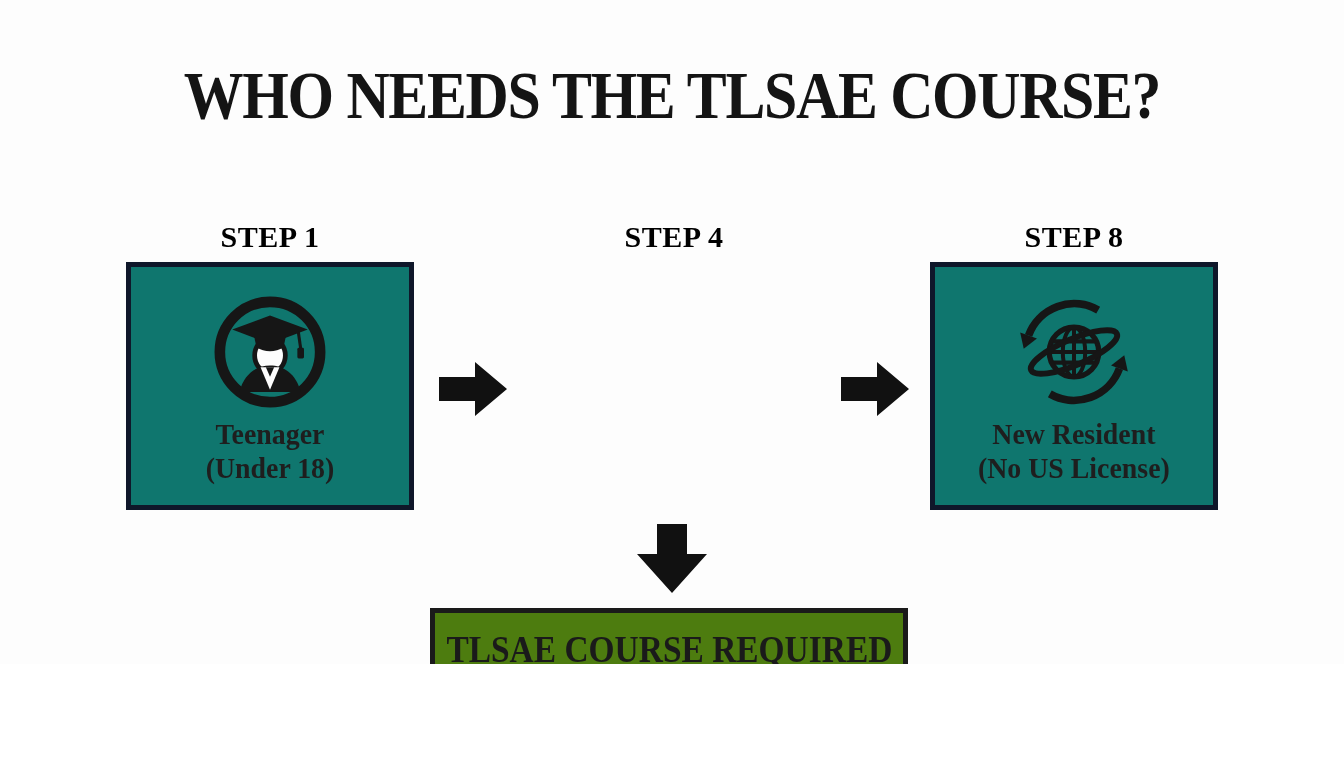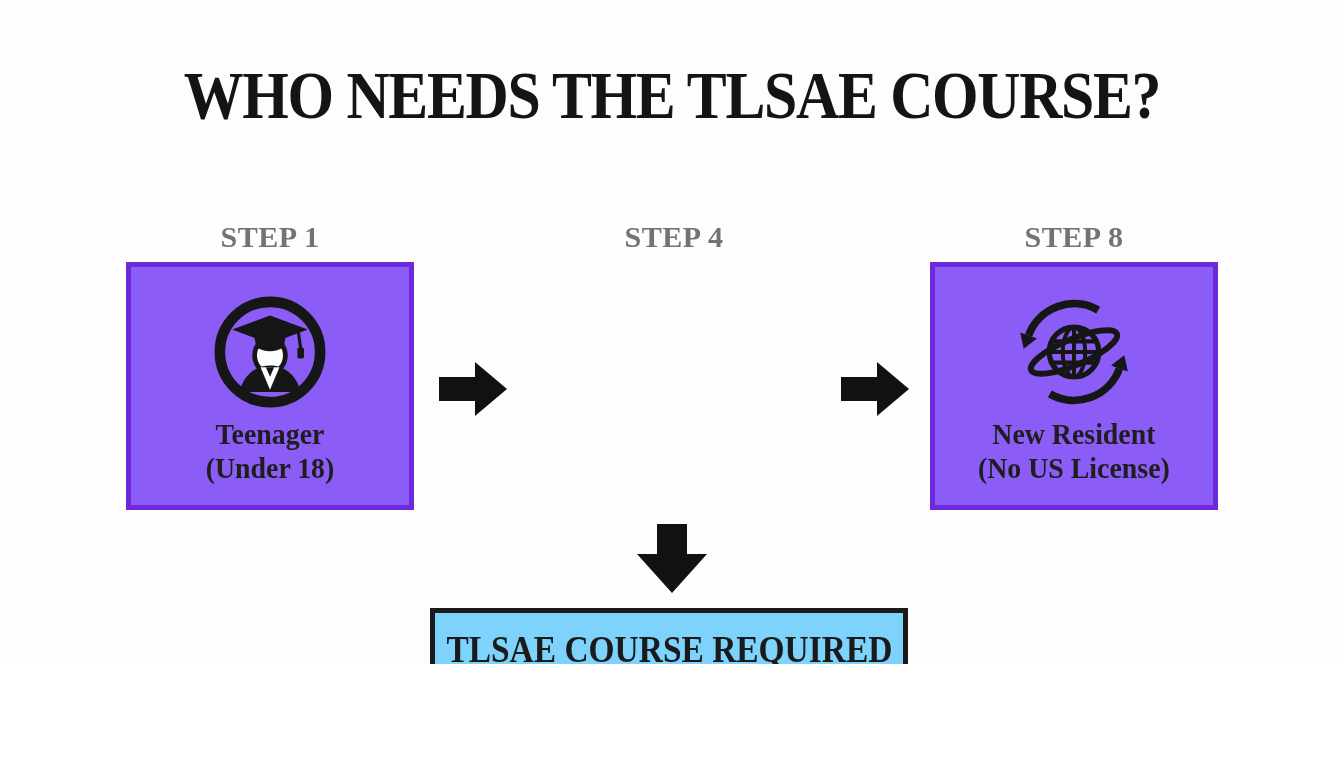--- a/index.html
+++ b/index.html
@@ -36,27 +36,27 @@
   .step-1 { left: 126px; }
   .step-2 { left: 530px; }
   .step-3 { left: 930px; }
   .step-label {
     font-size: 30px;
     font-weight: bold;
     letter-spacing: 0.5px;
     height: 34px;
     line-height: 34px;
     margin-bottom: 8px;
-    color: #737373;
+    color: #000000;
   }
   .step-box {
     box-sizing: border-box;
     height: 248px;
-    border: 5px solid #6d28d9;
-    background: #8b5cf6;
+    border: 5px solid #0f172a;
+    background: #0f766e;
     display: flex;
     flex-direction: column;
     align-items: center;
     padding-top: 26px;
   }
   .step-icon svg { width: 118px; height: 118px; display: block; }
   .caption {
     margin-top: 6px;
     font-size: 29px;
     font-weight: bold;
@@ -83,21 +83,21 @@
     height: 70px;
   }
   .result-box {
     position: absolute;
     left: 430px;
     top: 608px;
     width: 478px;
     height: 82px;
     box-sizing: border-box;
     border: 5px solid #1a1a1a;
-    background: #7dd3fc;
+    background: #4d7c0f;
     display: flex;
     align-items: center;
     justify-content: center;
     text-align: right;
   }
   .result-label {
     font-size: 38px;
     font-weight: bold;
     letter-spacing: 0px;
     white-space: nowrap;

